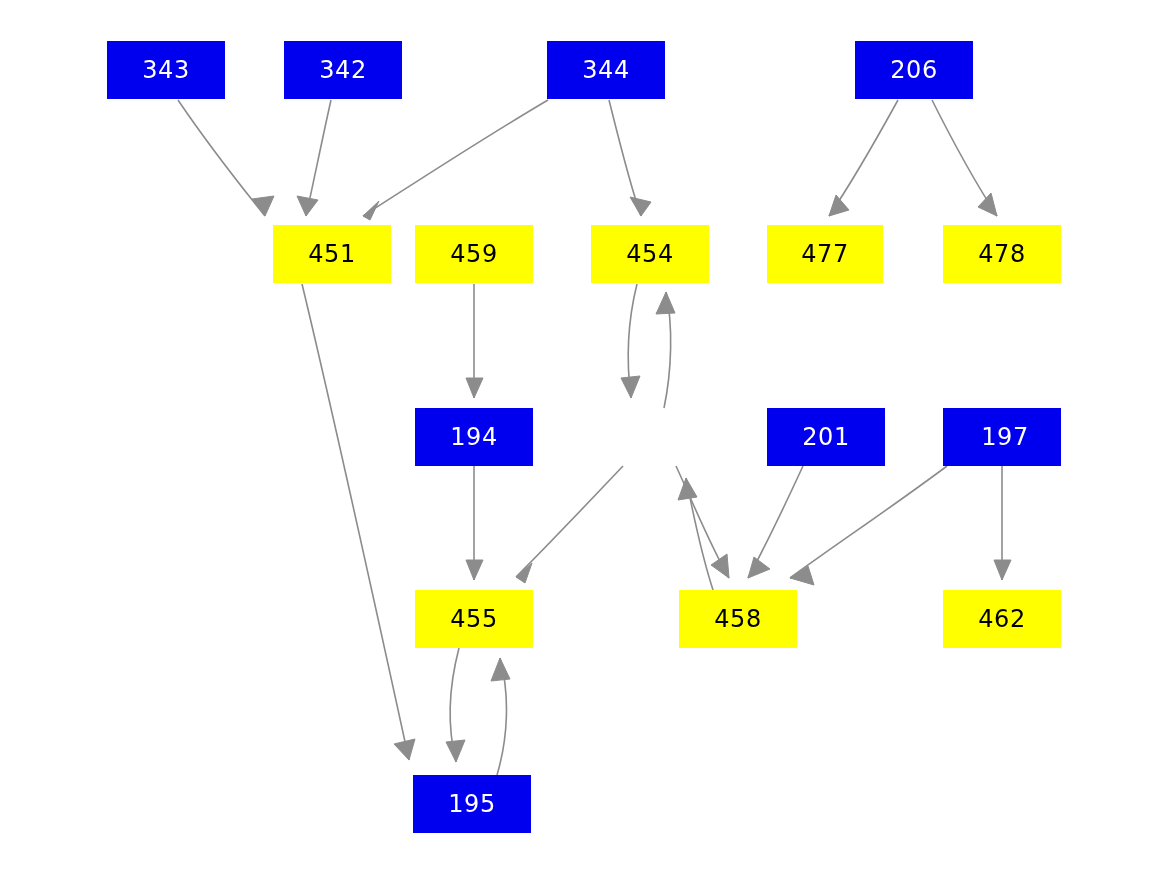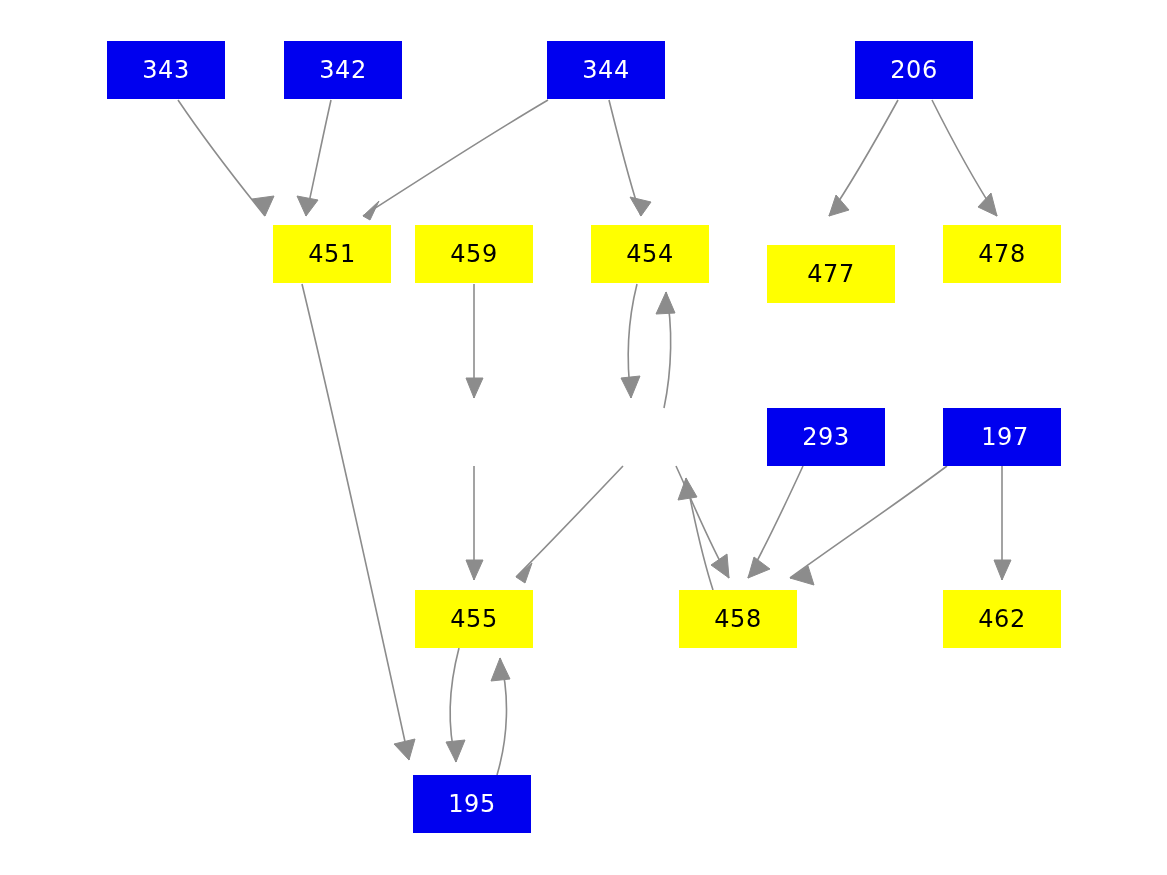--- a/index.html
+++ b/index.html
@@ -163,28 +163,31 @@
       </div>
       <div class="graph-node yellow" style="left: 238px; top: 225px; width: 118px; height: 58px; background: rgb(255, 255, 0); color: rgb(0, 0, 0); margin-left: 35px;">
         <span class="node-label">451</span>
       </div>
       <div class="graph-node yellow" style="left: 415px; top: 225px; width: 118px; height: 58px; background: rgb(255, 255, 0); color: rgb(0, 0, 0);">
         <span class="node-label">459</span>
       </div>
       <div class="graph-node yellow" style="left: 591px; top: 225px; width: 118px; height: 58px; background: rgb(255, 255, 0); color: rgb(0, 0, 0);">
         <span class="node-label">454</span>
       </div>
-      <div class="graph-node yellow" style="left: 767px; top: 225px; width: 128px; height: 58px; background: rgb(255, 255, 0); color: rgb(0, 0, 0); margin-top: 20px;">
+      <div class="graph-node yellow" style="left: 767px; top: 225px; width: 116px; height: 58px; background: rgb(255, 255, 0); color: rgb(0, 0, 0);">
         <span class="node-label">477</span>
       </div>
       <div class="graph-node yellow" style="left: 943px; top: 225px; width: 118px; height: 58px; background: rgb(255, 255, 0); color: rgb(0, 0, 0);">
         <span class="node-label">478</span>
       </div>
+      <div class="graph-node blue" style="left: 415px; top: 408px; width: 118px; height: 58px; background: rgb(0, 0, 239); color: rgb(255, 255, 255);">
+        <span class="node-label">194</span>
+      </div>
       <div class="graph-node blue" style="left: 767px; top: 408px; width: 118px; height: 58px; background: rgb(0, 0, 239); color: rgb(255, 255, 255);">
-        <span class="node-label">293</span>
+        <span class="node-label">201</span>
       </div>
       <div class="graph-node blue" style="left: 943px; top: 408px; width: 118px; height: 58px; background: rgb(0, 0, 239); color: rgb(255, 255, 255); padding-left: 6px;">
         <span class="node-label">197</span>
       </div>
       <div class="graph-node yellow" style="left: 415px; top: 590px; width: 118px; height: 58px; background: rgb(255, 255, 0); color: rgb(0, 0, 0);">
         <span class="node-label">455</span>
       </div>
       <div class="graph-node yellow" style="left: 679px; top: 590px; width: 118px; height: 58px; background: rgb(255, 255, 0); color: rgb(0, 0, 0);">
         <span class="node-label">458</span>
       </div>

